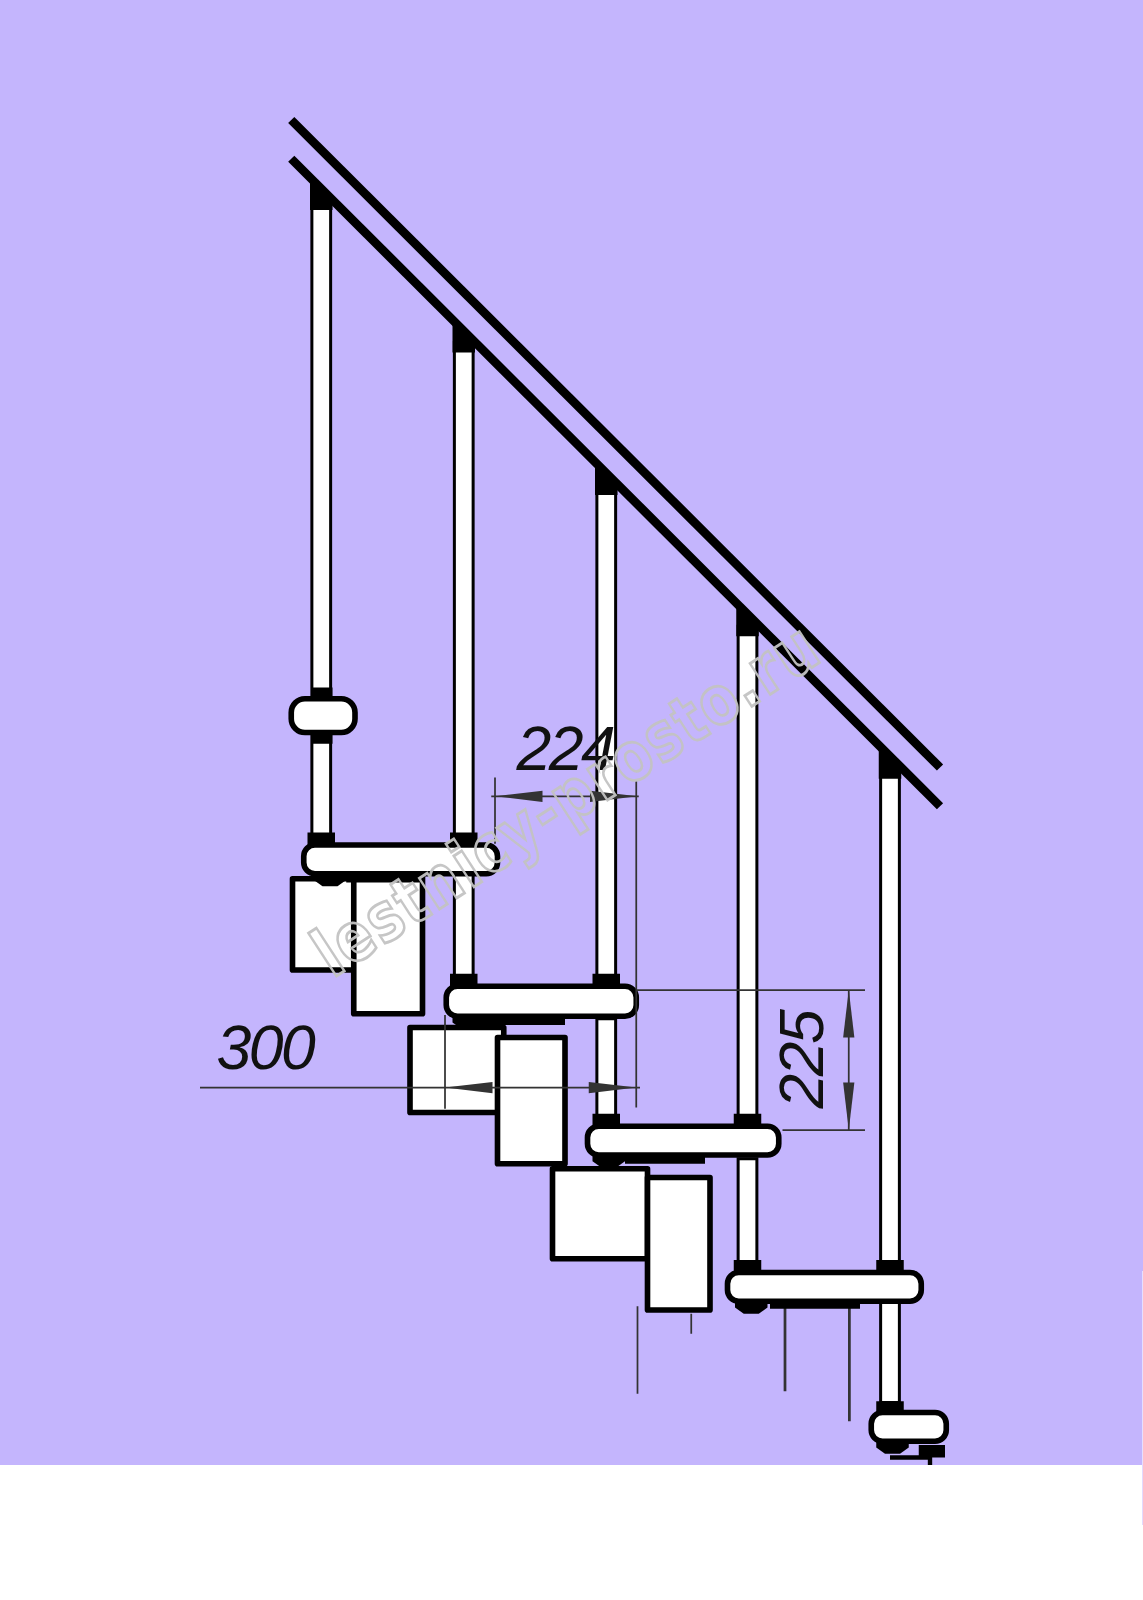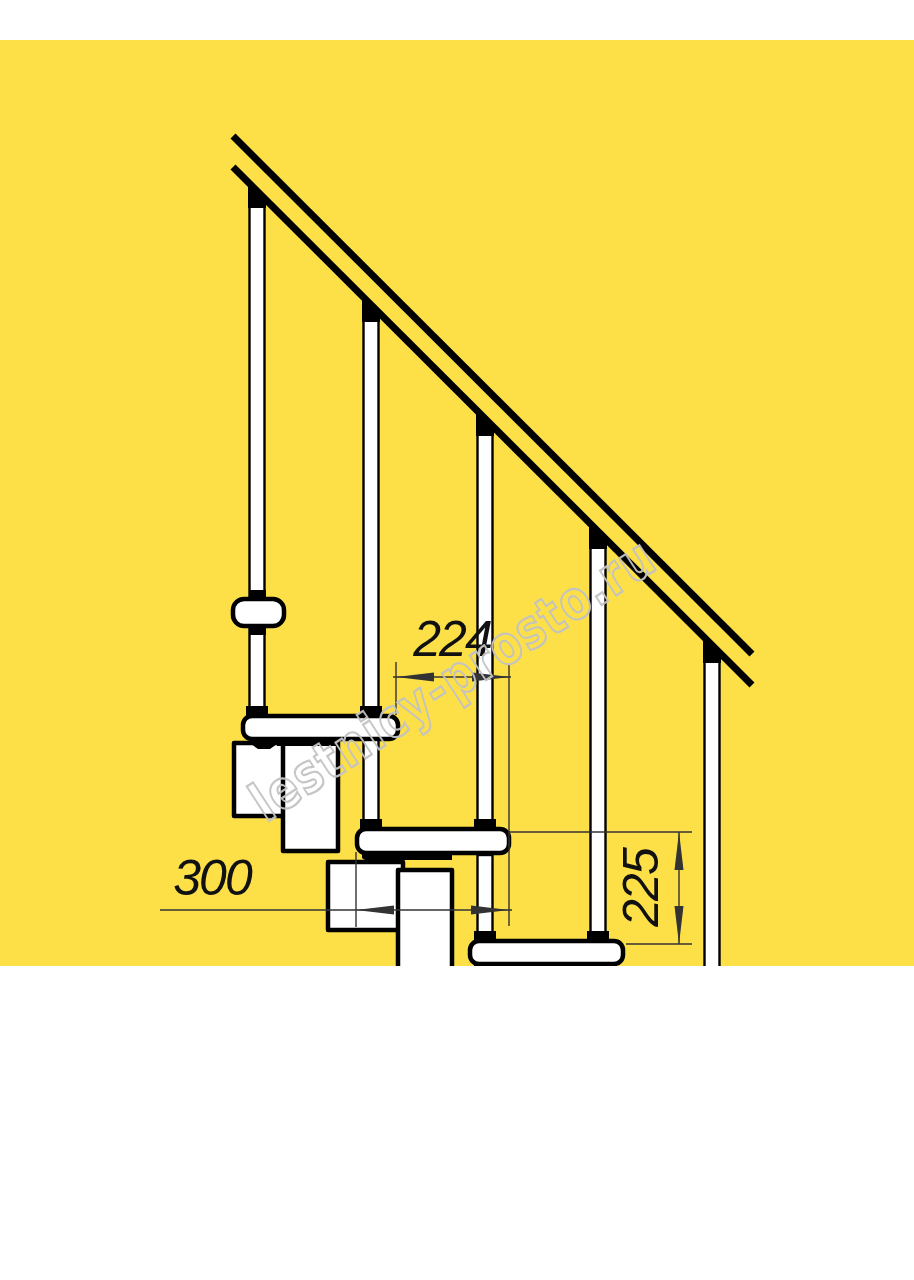--- a/index.html
+++ b/index.html
@@ -1,17 +1,17 @@
 <!DOCTYPE html>
 <html><head>
 <meta charset="utf-8">
 <style>
   html,body{margin:0;padding:0;background:#fff;}
-  #stage{position:relative;width:914px;height:926px;background:#fde047;overflow:hidden;
-         font-family:"Liberation Sans",sans-serif;margin-top:40px;}
+  #stage{position:relative;width:914px;height:1172px;background:#c4b5fd;overflow:hidden;
+         font-family:"Liberation Sans",sans-serif;}
   svg{position:absolute;left:0;top:0;}
   .thick{stroke:#000000;stroke-width:4.5;stroke-linejoin:round;}
   .thick-fill{fill:#ffffff;}
   .pole{stroke:#000000;stroke-width:2.4;fill:#ffffff;}
   .rail-line{stroke:#000000;stroke-width:7;fill:none;}
   .ink{fill:#000000;stroke:none;}
   .thin{stroke:#333333;stroke-width:1.4;fill:none;}
   .tail{stroke:#000000;stroke-width:3.5;fill:none;}
   .dim-arrow{fill:#333333;stroke:none;}
   .dim-text{font-family:"Liberation Sans",sans-serif;font-style:italic;font-size:50px;

